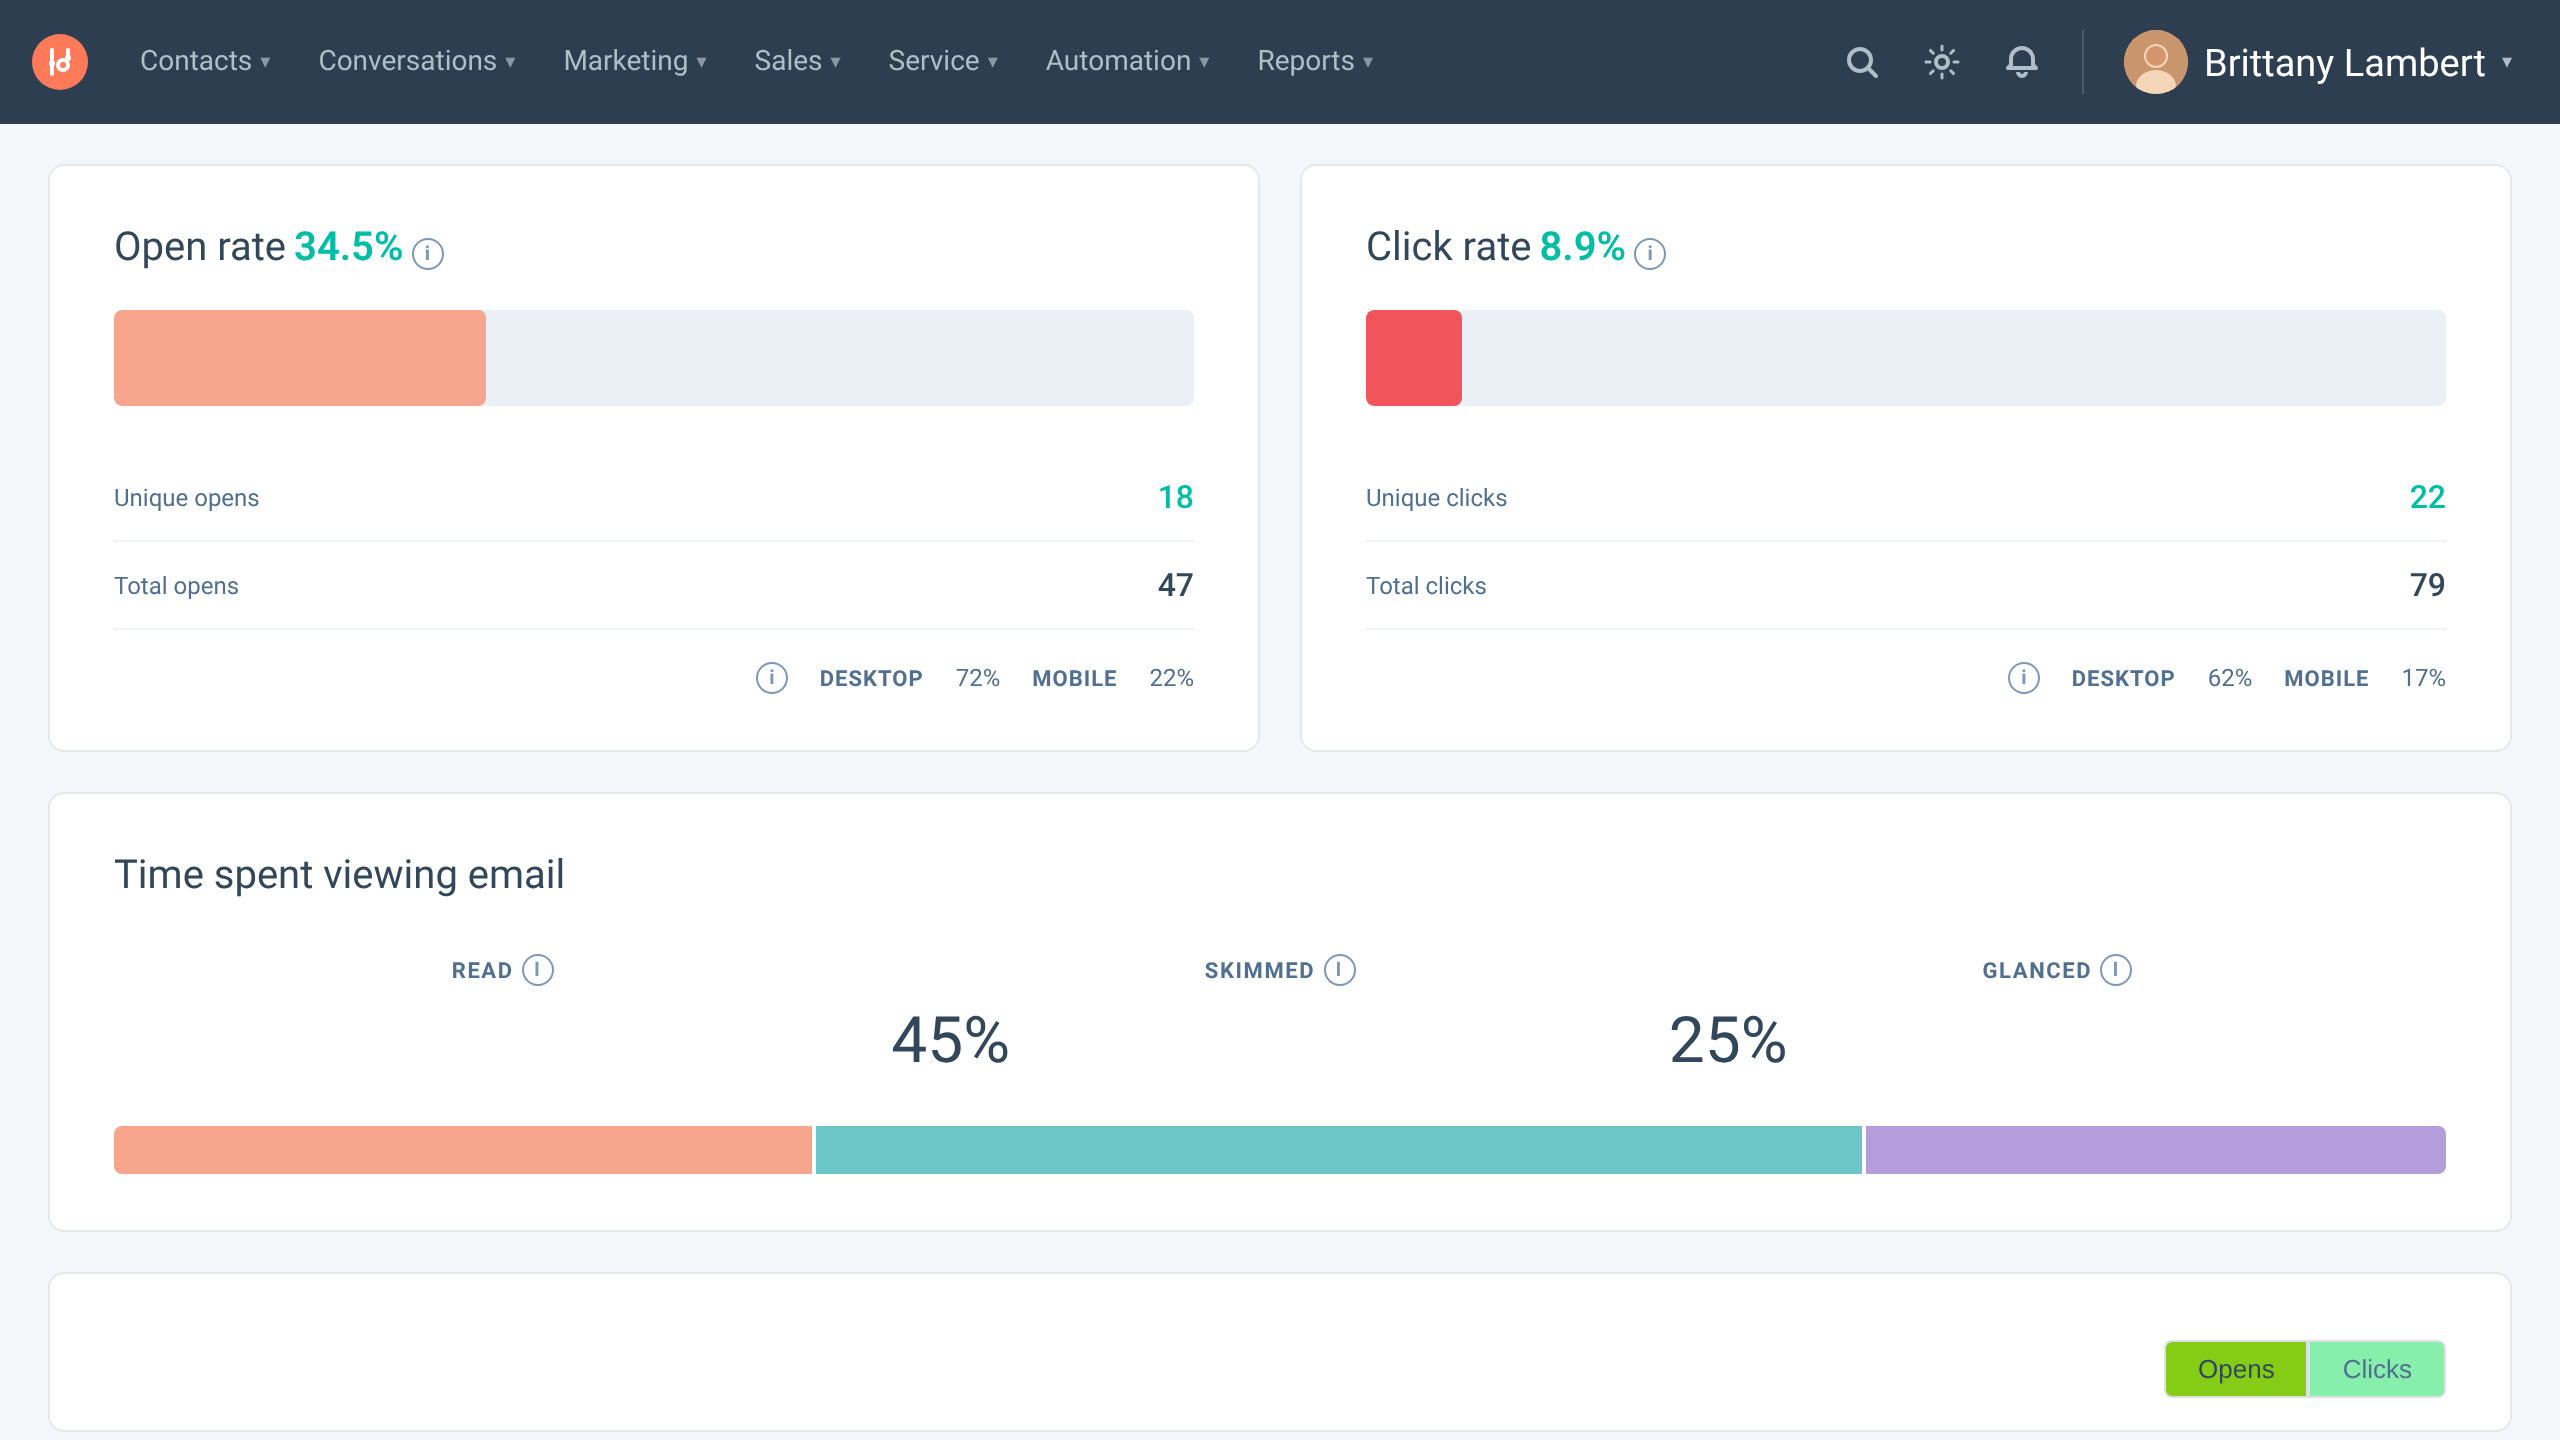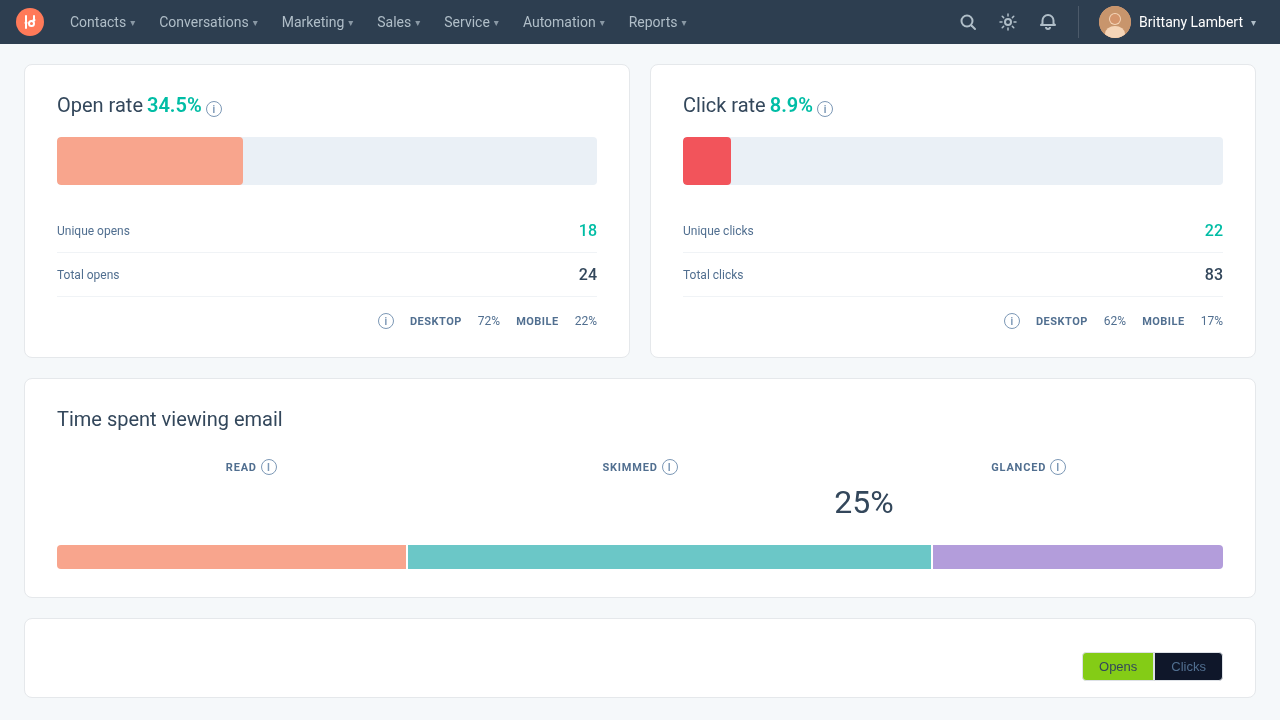--- a/index.html
+++ b/index.html
@@ -3,21 +3,21 @@
   <meta charset="utf-8">
   <style>
     * { box-sizing: border-box; margin: 0; padding: 0; }
     body { font-family: -apple-system, BlinkMacSystemFont, 'Segoe UI', Roboto, sans-serif; background: #f5f8fa; color: #33475b; font-size: 14px; }
 
     
     .navbar {
       background: #2d3e50;
       display: flex;
       align-items: center;
-      height: 44px;
+      height: 62px;
       padding: 16px 16px;
       gap: 4px;
     }
     .navbar-logo {
       margin-right: 12px;
       display: flex;
       align-items: center;
     }
     .navbar-logo svg { width: 28px; height: 28px; }
     .nav-item {
@@ -50,21 +50,21 @@
       cursor: pointer;
       padding: 0 8px;
     }
     .nav-avatar {
       width: 32px; height: 32px; border-radius: 50%;
       background: #e8a87c;
       overflow: hidden;
       display: flex; align-items: center; justify-content: center;
       font-size: 13px; color: #fff; font-weight: 600;
     }
-    .nav-username { font-size: 14px; color: #fff; }
+    .nav-username { font-size: 19px; color: #fff; }
     .nav-user-chevron { font-size: 10px; color: #b0bec8; }
 
     
     .main {
       padding: 20px 24px;
       max-width: 1280px;
     }
 
     
     .cards-row {
@@ -219,21 +219,21 @@
     .bottom-card-buttons {
       position: absolute;
       right: 32px;
       bottom: 16px;
       display: flex;
       gap: 0;
     }
     .tab-btn {
       padding: 6px 16px;
       border: 1px solid #dde1e6;
-      background: #0f172a;
+      background: #86efac;
       color: #516f90;
       font-size: 13px;
       cursor: pointer;
       font-weight: 500;
     }
     .tab-btn:first-child { border-radius: 4px 0 0 4px; }
     .tab-btn:last-child { border-radius: 0 4px 4px 0; }
     .tab-btn.active { background: #84cc16; color: #33475b; border-color: #dde1e6; }
   </style>
 </head>
@@ -331,21 +331,21 @@
       <div class="progress-bar-container">
         <div class="progress-bar-fill" style="width: 34.5%;"></div>
       </div>
 
       <div class="stat-row">
         <span class="stat-label">Unique opens</span>
         <span class="stat-value accent">18</span>
       </div>
       <div class="stat-row">
         <span class="stat-label">Total opens</span>
-        <span class="stat-value">24</span>
+        <span class="stat-value">47</span>
       </div>
 
       <div class="device-row">
         <div class="device-info">
           <span class="info-icon">i</span>
         </div>
         <span class="device-label">DESKTOP</span>
         <span class="device-pct">72%</span>
         <span class="device-label">MOBILE</span>
         <span class="device-pct">22%</span>
@@ -362,21 +362,21 @@
       <div class="progress-bar-container">
         <div class="progress-bar-fill click"></div>
       </div>
 
       <div class="stat-row">
         <span class="stat-label">Unique clicks</span>
         <span class="stat-value accent">22</span>
       </div>
       <div class="stat-row">
         <span class="stat-label">Total clicks</span>
-        <span class="stat-value">83</span>
+        <span class="stat-value">79</span>
       </div>
 
       <div class="device-row">
         <div class="device-info">
           <span class="info-icon">i</span>
         </div>
         <span class="device-label">DESKTOP</span>
         <span class="device-pct">62%</span>
         <span class="device-label">MOBILE</span>
         <span class="device-pct">17%</span>
@@ -393,20 +393,21 @@
         <div class="time-metric-label">
           <span>READ</span>
           <span class="info-icon">i</span>
         </div>
       </div>
       <div class="time-metric">
         <div class="time-metric-label">
           <span>SKIMMED</span>
           <span class="info-icon">i</span>
         </div>
+        <div class="time-metric-value">45%</div>
       </div>
       <div class="time-metric">
         <div class="time-metric-label">
           <span>GLANCED</span>
           <span class="info-icon">i</span>
         </div>
         <div class="time-metric-value">25%</div>
       </div>
     </div>
 

